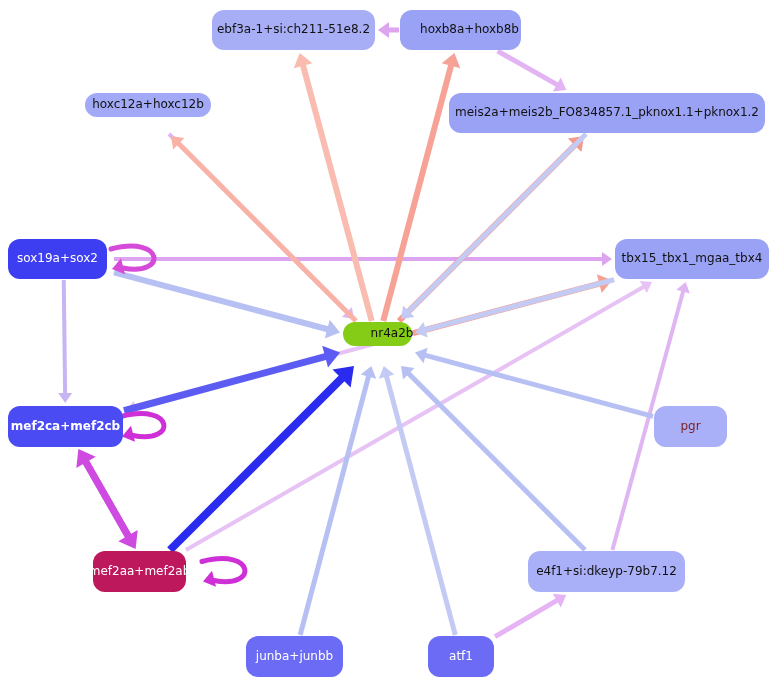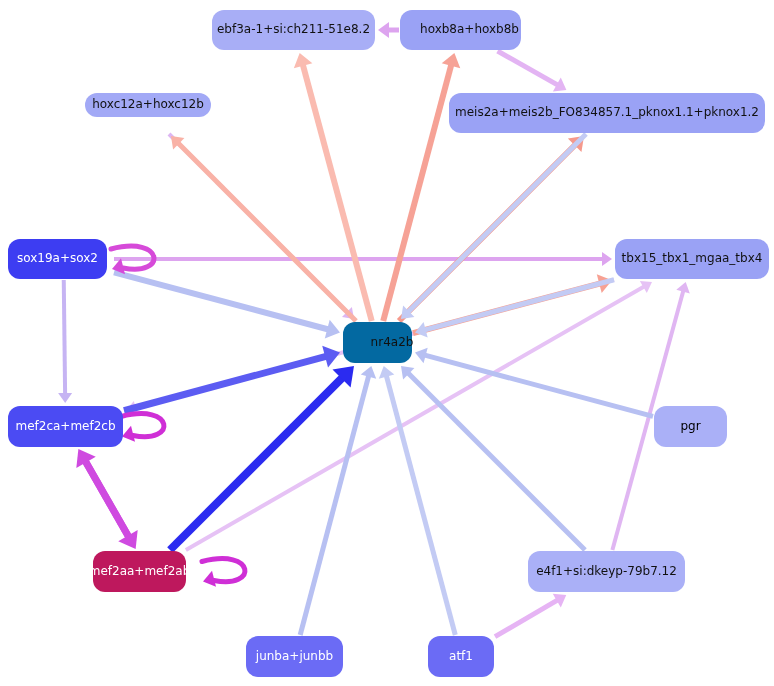--- a/index.html
+++ b/index.html
@@ -143,27 +143,27 @@
       </div>
       <div class="gnode light" style="left: 449px; top: 93px; width: 316px; height: 40px; background: rgb(154, 162, 245); color: rgb(17, 17, 17);">
         <span>meis2a+meis2b_FO834857.1_pknox1.1+pknox1.2</span>
       </div>
       <div class="gnode dark" style="left: 8px; top: 239px; width: 99px; height: 40px; background: rgb(61, 61, 242); color: rgb(255, 255, 255);">
         <span>sox19a+sox2</span>
       </div>
       <div class="gnode light" style="left: 615px; top: 239px; width: 154px; height: 40px; background: rgb(154, 162, 245); color: rgb(17, 17, 17);">
         <span>tbx15_tbx1_mgaa_tbx4</span>
       </div>
-      <div class="gnode light" style="left: 343px; top: 322px; width: 69px; height: 41px; background: #0369a1; color: rgb(17, 17, 17); padding-left: 37px;">
+      <div class="gnode light" style="left: 343px; top: 322px; width: 69px; height: 24px; background: #84cc16; color: rgb(17, 17, 17); padding-left: 37px;">
         <span>nr4a2b</span>
       </div>
-      <div class="gnode dark" style="left: 8px; top: 406px; width: 115px; height: 41px; background: rgb(75, 75, 243); color: rgb(255, 255, 255);">
+      <div class="gnode dark" style="left: 8px; top: 406px; width: 115px; height: 41px; background: rgb(75, 75, 243); color: rgb(255, 255, 255); font-weight: bold;">
         <span>mef2ca+mef2cb</span>
       </div>
-      <div class="gnode light" style="left: 654px; top: 406px; width: 73px; height: 41px; background: rgb(170, 176, 247); color: #000000;">
+      <div class="gnode light" style="left: 654px; top: 406px; width: 73px; height: 41px; background: rgb(170, 176, 247); color: #7f1d1d;">
         <span>pgr</span>
       </div>
       <div class="gnode dark" style="left: 93px; top: 551px; width: 93px; height: 41px; background: #be185d; color: rgb(255, 255, 255);">
         <span>mef2aa+mef2ab</span>
       </div>
       <div class="gnode light" style="left: 528px; top: 551px; width: 157px; height: 41px; background: rgb(170, 176, 247); color: rgb(17, 17, 17);">
         <span>e4f1+si:dkeyp-79b7.12</span>
       </div>
       <div class="gnode dark" style="left: 246px; top: 636px; width: 97px; height: 41px; background: rgb(107, 107, 245); color: rgb(255, 255, 255);">
         <span>junba+junbb</span>

